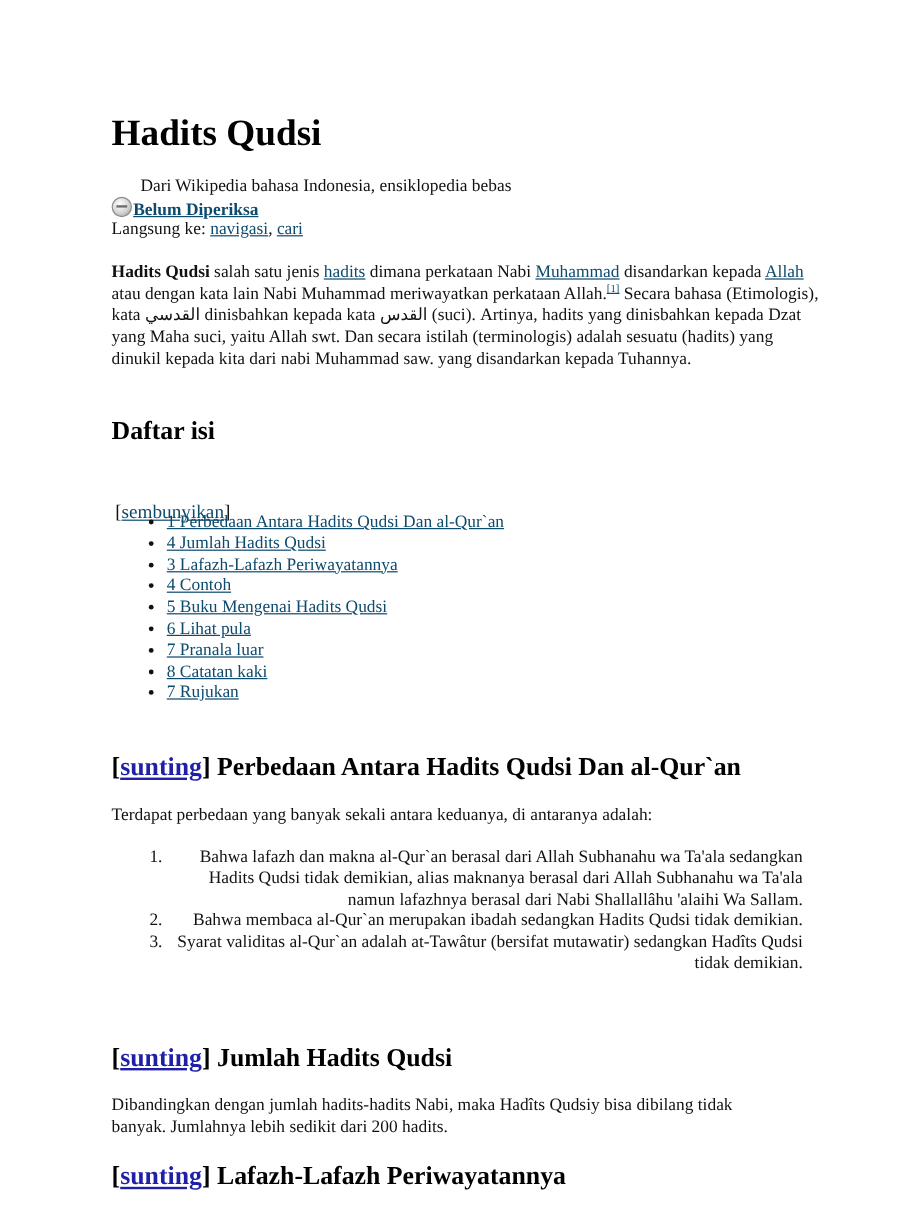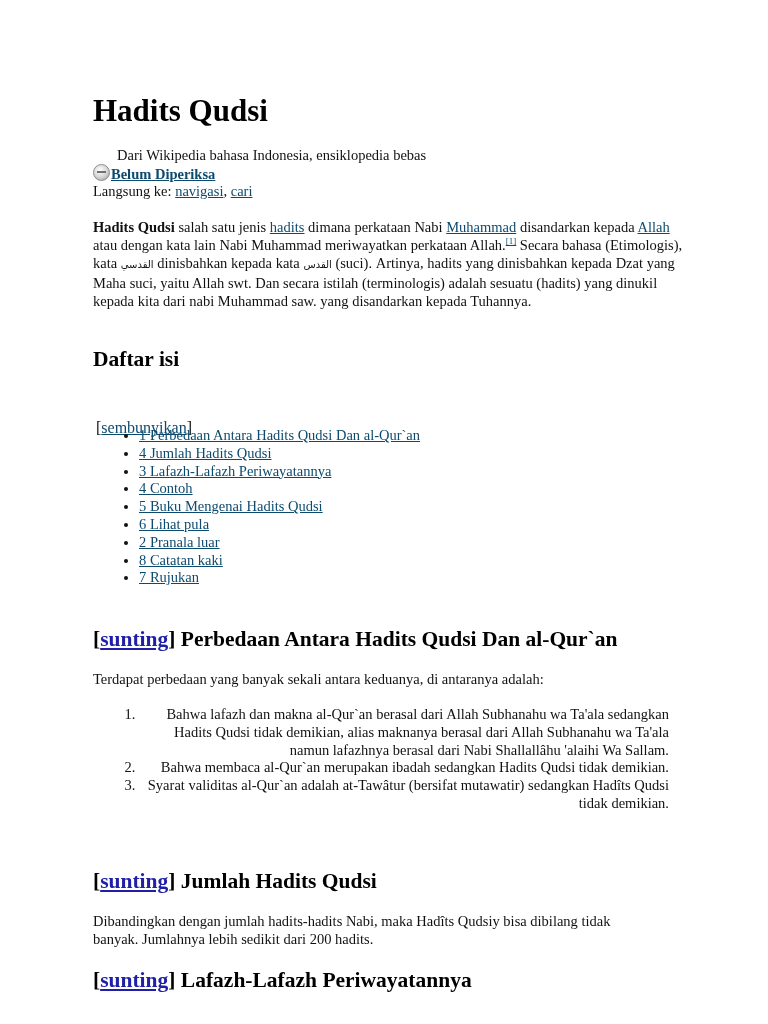--- a/index.html
+++ b/index.html
@@ -22,21 +22,21 @@
     border: 1px solid #8c8c8c; vertical-align: -2px; position: relative; margin-right: 1px;
   }
   .flag .icon::after {
     content: ""; position: absolute; left: 3px; right: 3px; top: 6px; height: 2px; background: #707070;
   }
   .jump { position: absolute; left: 0; top: 182px; font-size: 14.5px; line-height: 18px; text-align: center; }
   .intro {
     position: absolute; left: 0; top: 218px; width: 590px; font-size: 14.5px; line-height: 18px;
   }
   .intro sup { font-size: 9px; line-height: 0; }
-  .arabic { font-family: "DejaVu Sans", sans-serif; font-size: 10px; }
+  .arabic { font-family: "DejaVu Sans", sans-serif; font-size: 14px; }
   h2 {
     position: absolute; left: 0; margin: 0; font-size: 21.5px; font-weight: bold; line-height: 28px; color: #000;
   }
   .toc-title { top: 345px; }
   .toc-toggle { position: absolute; left: 3px; top: 391px; font-size: 16px; line-height: 18px; margin-top: 28px; }
   ul.toc {
     position: absolute; left: 0; top: 427px; margin: 0; padding: 0 0 0 46px;
     list-style: disc; font-size: 14.5px; line-height: 17.8px;
   }
   ul.toc li { padding-left: 0; }
@@ -69,21 +69,21 @@
 
   <h2 class="toc-title">Daftar isi</h2>
   <div class="toc-toggle"><span>[</span><a href="#">sembunyikan</a><span>]</span></div>
   <ul class="toc">
     <li><a href="#">1 Perbedaan Antara Hadits Qudsi Dan al-Qur`an</a></li>
     <li><a href="#">4 Jumlah Hadits Qudsi</a></li>
     <li><a href="#">3 Lafazh-Lafazh Periwayatannya</a></li>
     <li><a href="#">4 Contoh</a></li>
     <li><a href="#">5 Buku Mengenai Hadits Qudsi</a></li>
     <li><a href="#">6 Lihat pula</a></li>
-    <li><a href="#">2 Pranala luar</a></li>
+    <li><a href="#">7 Pranala luar</a></li>
     <li><a href="#">8 Catatan kaki</a></li>
     <li><a href="#">7 Rujukan</a></li>
   </ul>
 
   <h2 class="sec1-title">[<a href="#" class="edit-link">sunting</a>] <span>Perbedaan Antara Hadits Qudsi Dan al-Qur`an</span></h2>
   <p class="sec1-text" style="margin:0">Terdapat perbedaan yang banyak sekali antara keduanya, di antaranya adalah:</p>
   <ol class="diff">
     <li>Bahwa lafazh dan makna al-Qur`an berasal dari Allah Subhanahu wa Ta'ala sedangkan Hadits Qudsi tidak demikian, alias maknanya berasal dari Allah Subhanahu wa Ta'ala namun lafazhnya berasal dari Nabi Shallallâhu 'alaihi Wa Sallam.</li>
     <li>Bahwa membaca al-Qur`an merupakan ibadah sedangkan Hadits Qudsi tidak demikian.</li>
     <li>Syarat validitas al-Qur`an adalah at-Tawâtur (bersifat mutawatir) sedangkan Hadîts Qudsi tidak demikian.</li>

